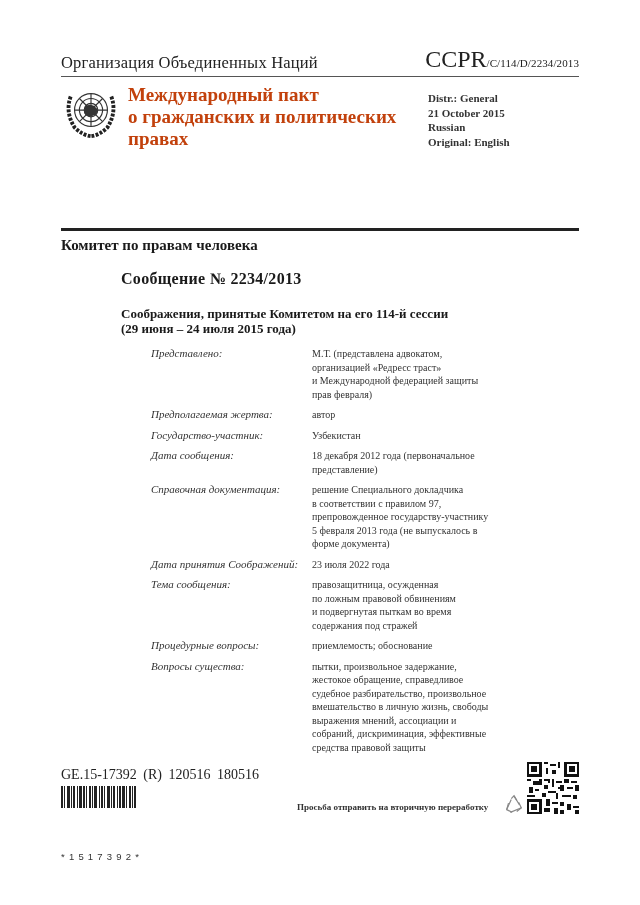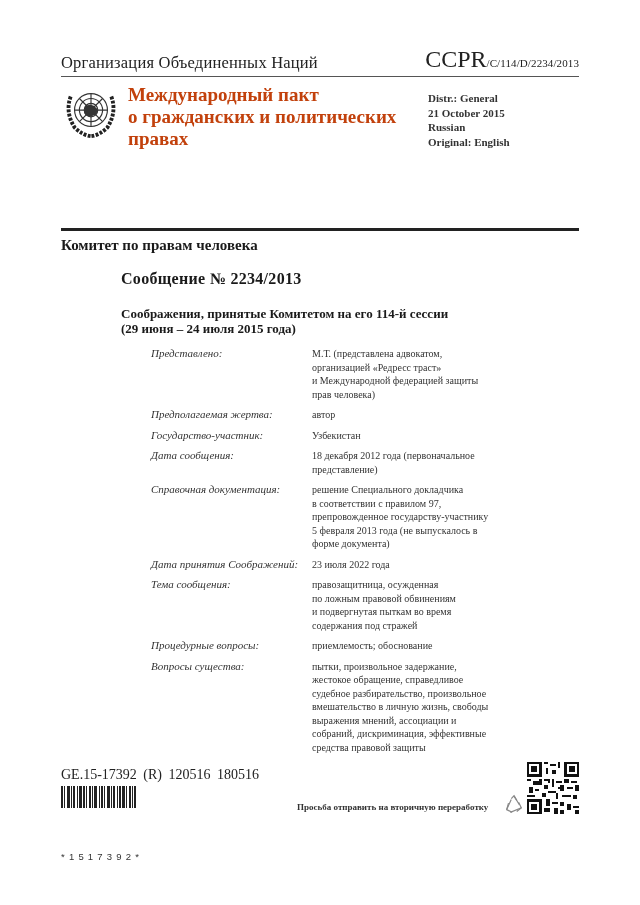--- a/index.html
+++ b/index.html
@@ -76,21 +76,21 @@
   <div>(29 июня – 24 июля 2015 года)</div>
 </div>
 
 <div class="abs table">
   <div class="row">
     <div class="lbl">Представлено:</div>
     <div class="val">
       <div>М.Т. (представлена адвокатом,</div>
       <div>организацией «Редресс траст»</div>
       <div>и Международной федерацией защиты</div>
-      <div>прав человека)</div>
+      <div>прав февраля)</div>
     </div>
   </div>
   <div class="row">
     <div class="lbl">Предполагаемая жертва:</div>
     <div class="val">
       <div>автор</div>
     </div>
   </div>
   <div class="row">
     <div class="lbl">Государство-участник:</div>

